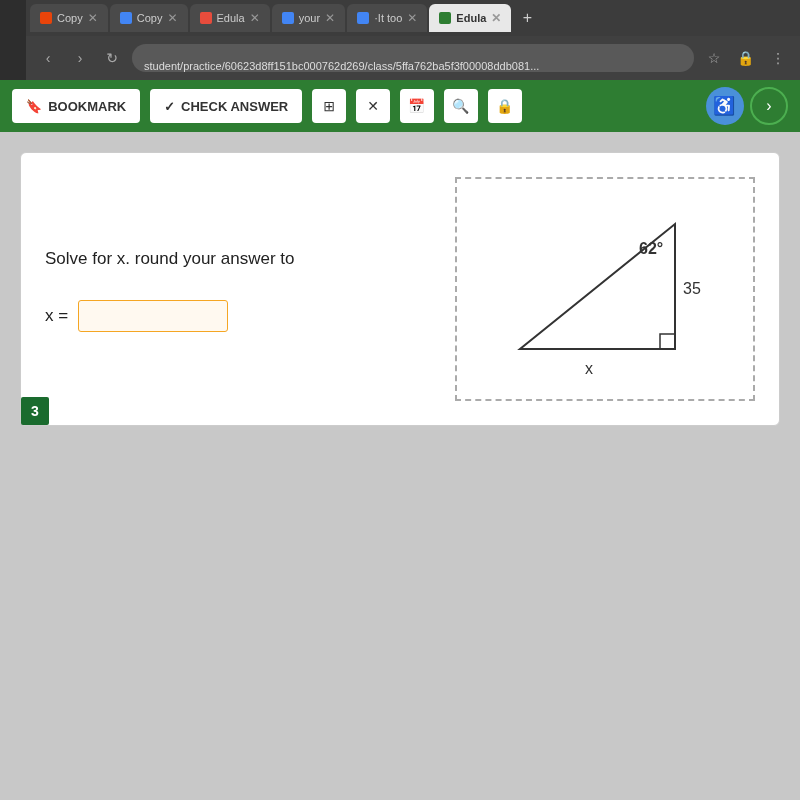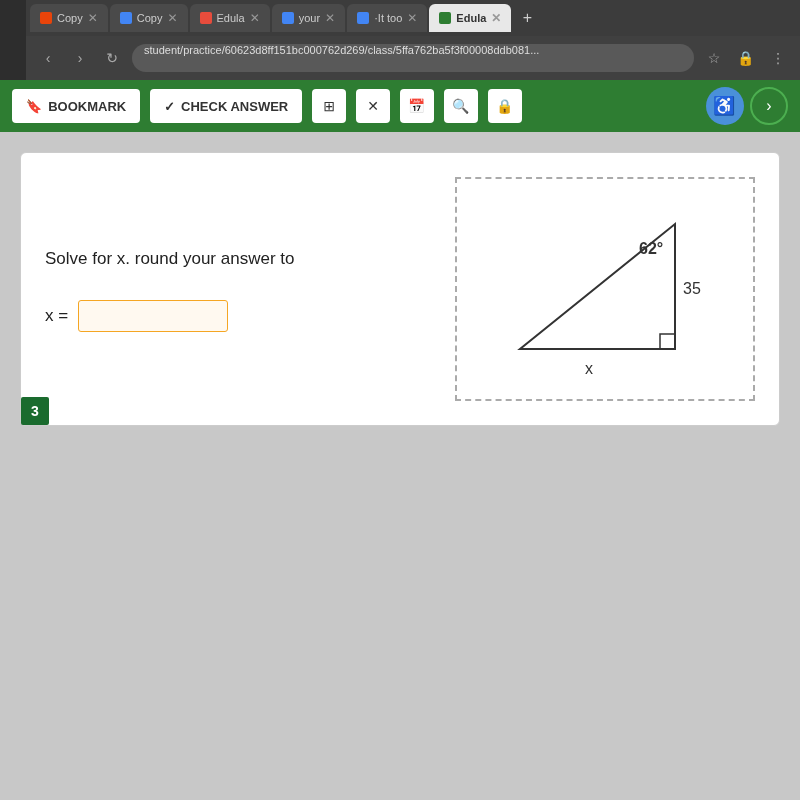--- a/index.html
+++ b/index.html
@@ -81,21 +81,21 @@
       padding: 0 10px;
       gap: 8px;
     }
 
     .url-box {
       flex: 1;
       background: #595959;
       border-radius: 20px;
       height: 28px;
       display: flex;
-      align-items: flex-start;
+      align-items: flex-end;
       padding: 0 12px;
       font-size: 11px;
       color: #ddd;
       overflow: hidden;
       white-space: nowrap;
     }
 
     .addr-btn {
       width: 24px;
       height: 24px;

